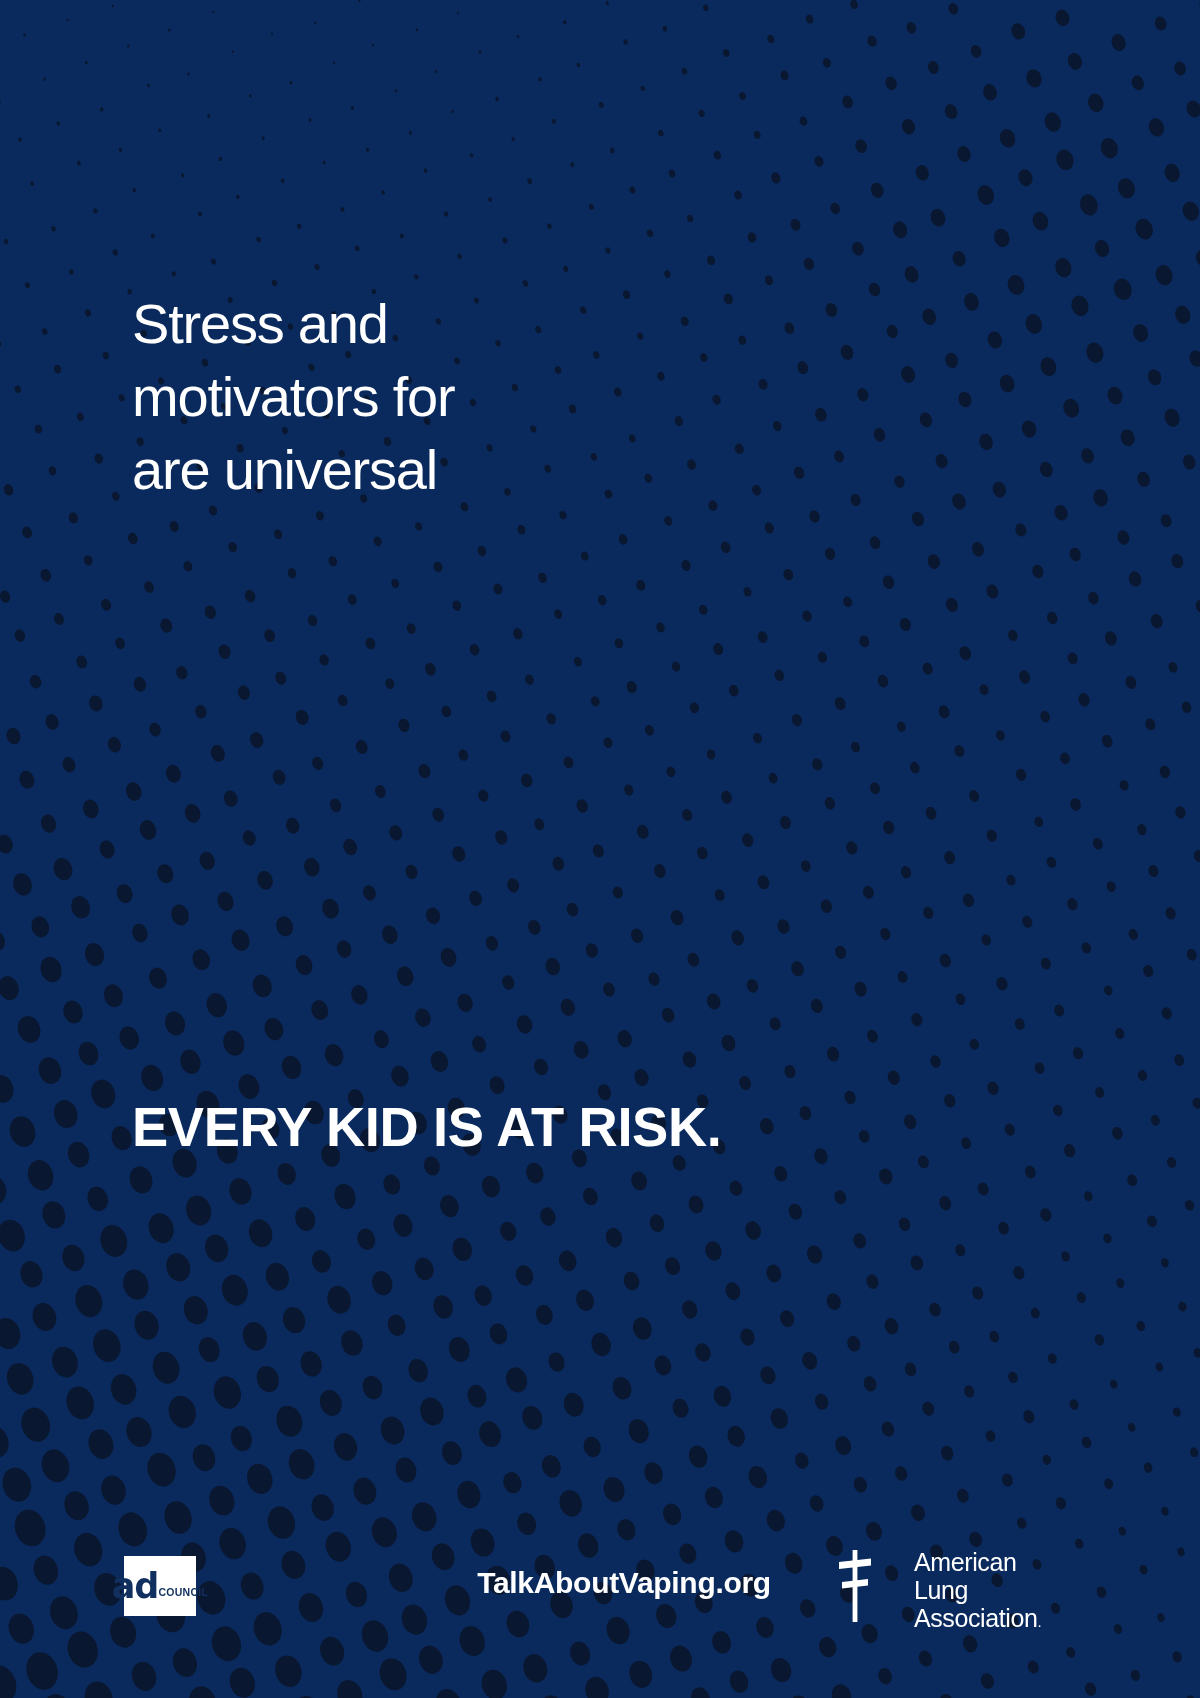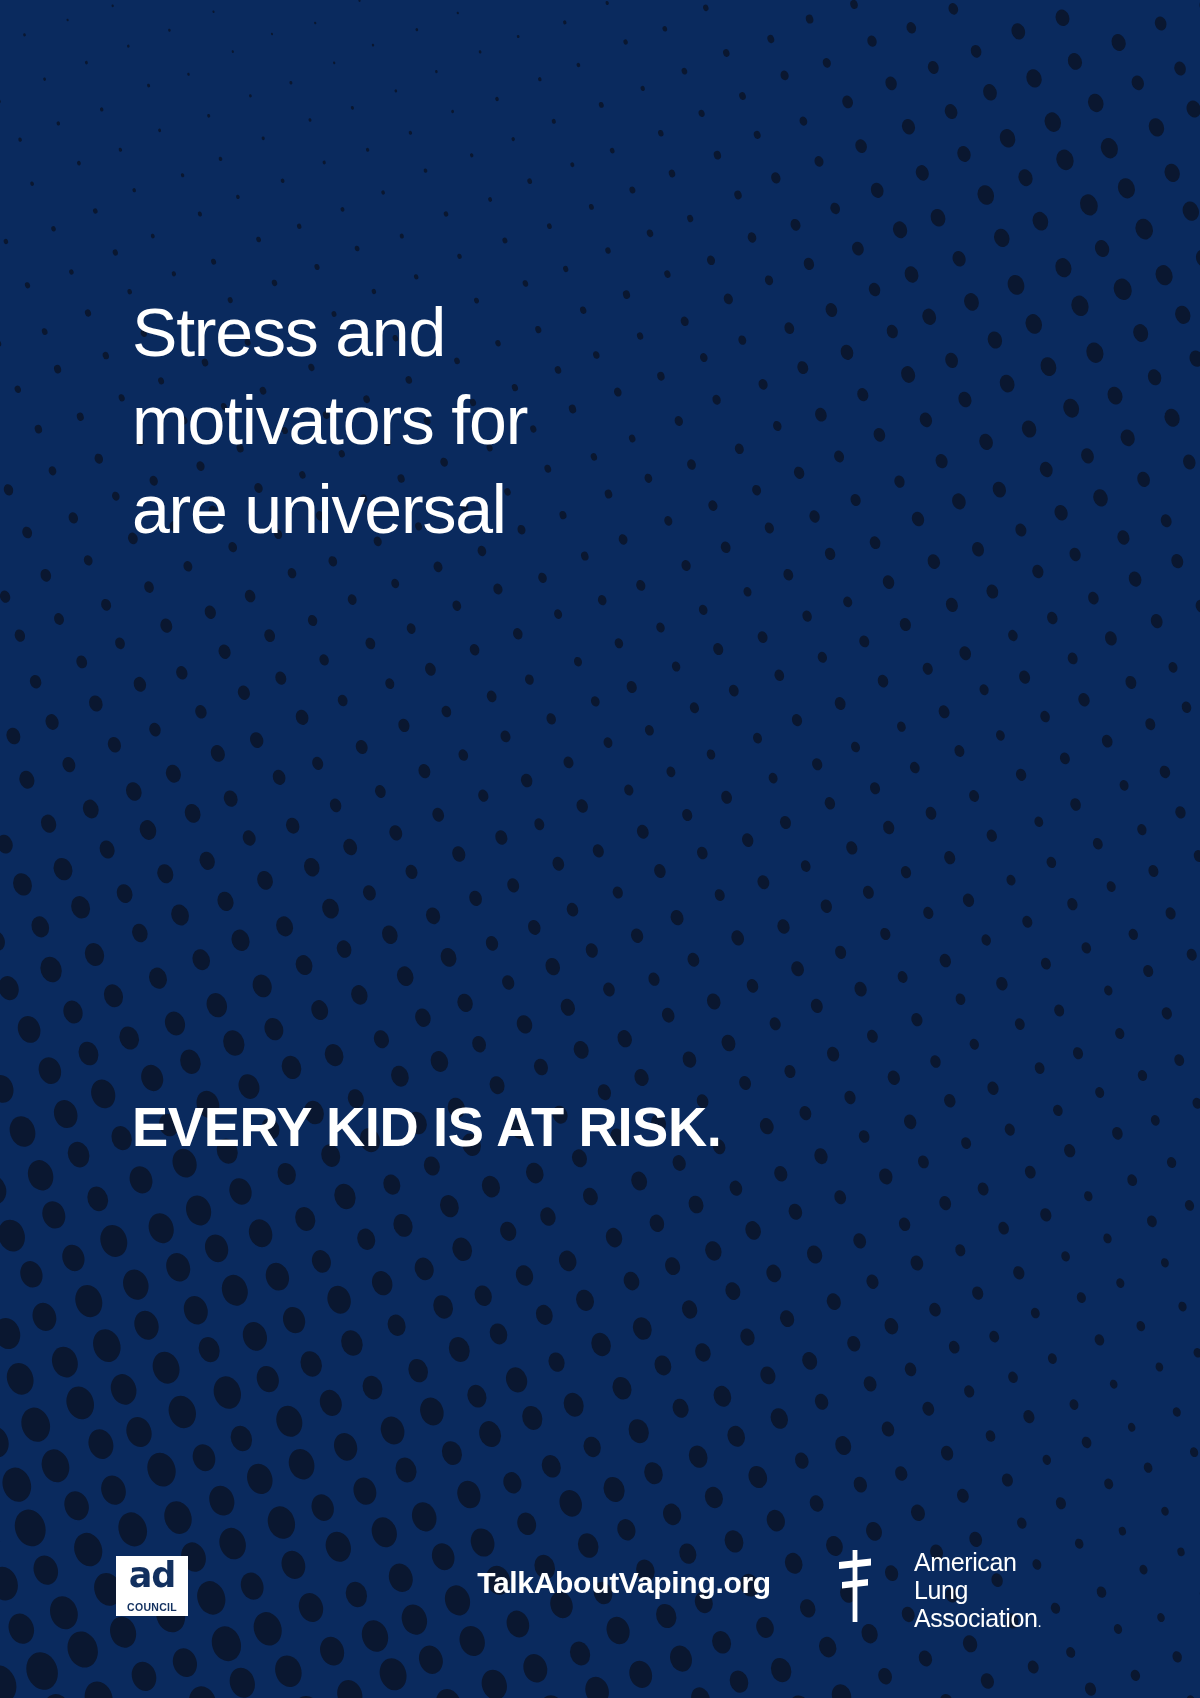--- a/index.html
+++ b/index.html
@@ -43,21 +43,21 @@
     line-height: 1.0;
     margin: 0 0 18px 0;
     font-stretch: condensed;
   }
   .fact-lines {
     margin: 0;
     padding: 0;
     list-style: none;
   }
   .fact-lines li {
-    font-size: 68px;
+    font-size: 56px;
     font-weight: 300;
     color: #ffffff;
     line-height: 1.30;
     letter-spacing: -1.2px;
     white-space: nowrap;
   }
 
   
   .tagline {
     position: absolute;
@@ -79,27 +79,26 @@
     position: absolute;
     left: 0;
     right: 0;
     top: 1540px;
     height: 100px;
   }
 
   
   .adcouncil {
     position: absolute;
-    left: 116px;
+    left: 124px;
     top: 16px;
     width: 72px;
     height: 60px;
     background: #ffffff;
     display: flex;
-    flex-direction: column;
     align-items: center;
     justify-content: center;
     box-sizing: border-box;
     padding-top: 2px;
   }
   .adcouncil .ad {
     color: #12305f;
     font-size: 35px;
     font-weight: 700;
     line-height: 0.85;

